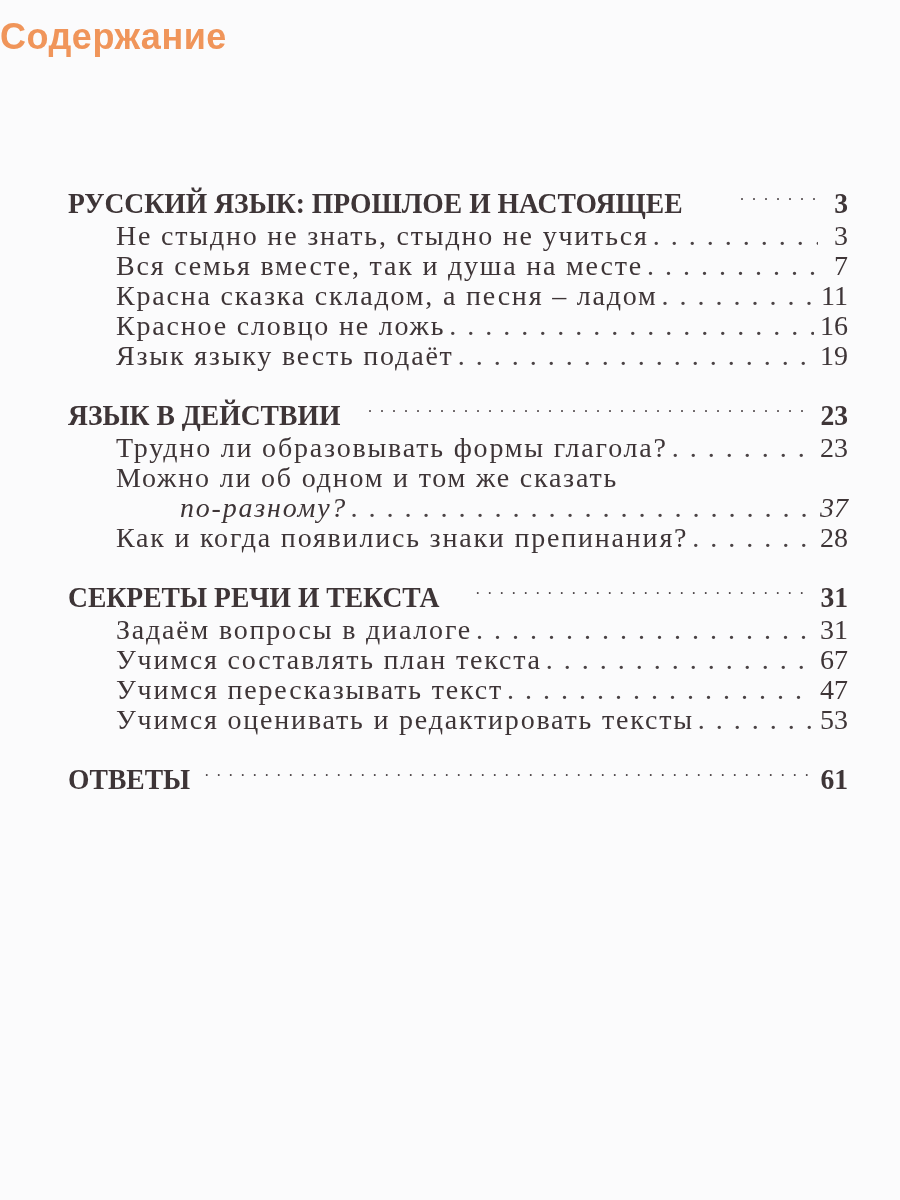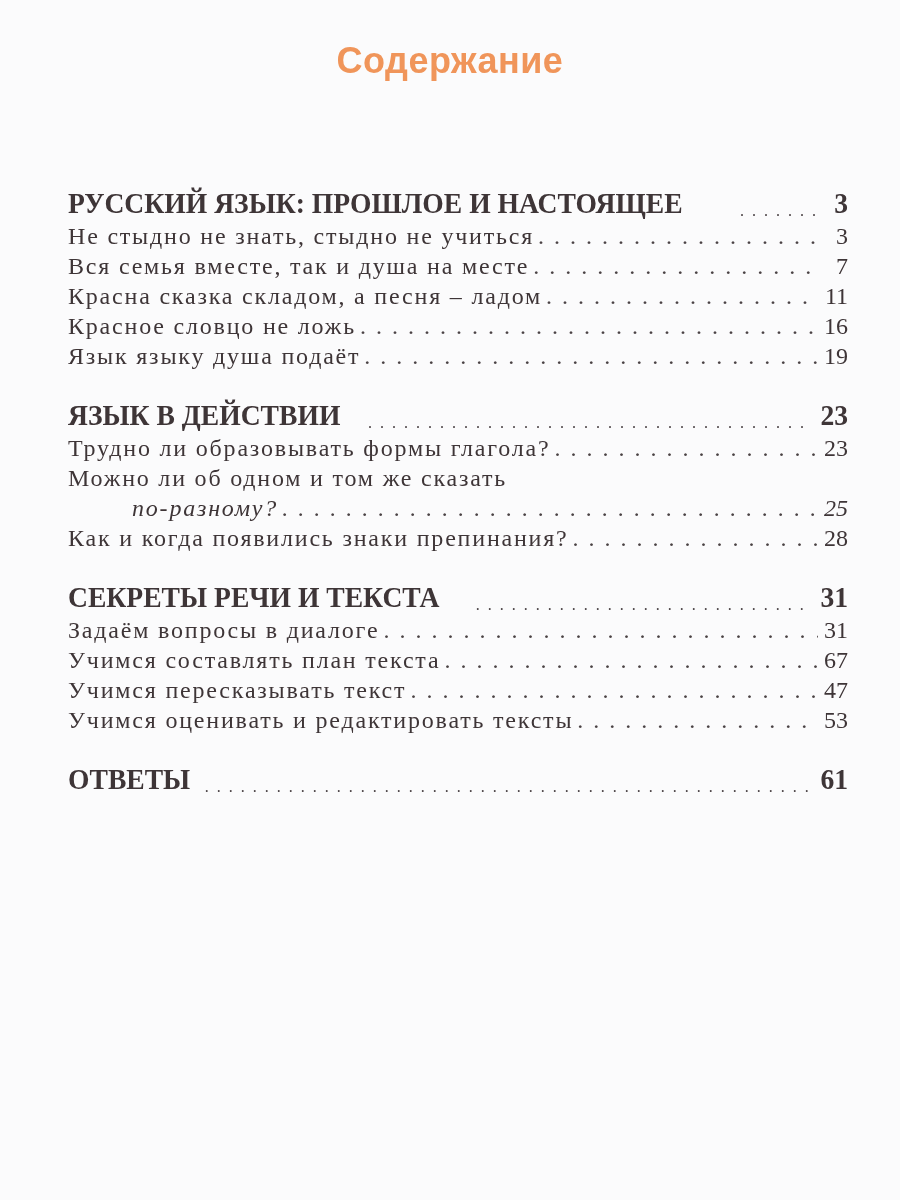--- a/index.html
+++ b/index.html
@@ -4,42 +4,42 @@
 <style>
   html, body { margin:0; padding:0; }
   body {
     width:900px; height:1200px; overflow:hidden;
     background:#fbfbfc;
     font-family:"Liberation Serif","DejaVu Serif",serif;
     color:#3e3537;
     position:relative;
   }
   .title {
-    position:absolute; top:40px; left:0; width:900px; text-align:center;
+    position:absolute; top:16px; left:0; width:900px; text-align:left;
     font-family:"Liberation Sans","DejaVu Sans",sans-serif;
     font-weight:bold; font-size:36px; color:#f0955a; letter-spacing:0.5px;
   }
   .toc { position:absolute; left:68px; width:780px; top:186px; }
   .row {
-    display:flex; align-items:flex-end; position:relative;
+    display:flex; align-items:flex-start; position:relative;
   }
   .row .label { white-space:nowrap; }
   .row .dots {
     flex:1; overflow:hidden; white-space:nowrap; margin:0 6px 0 4px;
     letter-spacing:6px; color:#4a4244;
   }
   .row .dots::before { content:". . . . . . . . . . . . . . . . . . . . . . . . . . . . . . . . . . . . . . . . . . . . . . . . . . . . . . . . . . . . . . . . . . . . . . . . . . . . . . . ."; letter-spacing:2px; }
   .row .page { white-space:nowrap; text-align:right; min-width:24px; }
   .section .label, .section .page {
     font-weight:bold; font-size:30px; transform:scaleX(0.92); transform-origin:left;
   }
   .section .page { transform-origin:right; }
   .section { height:34px; margin-top:28px; }
   .section.first { margin-top:0; }
-  .item { font-size:24px; height:30px; letter-spacing:1.8px; }
+  .item { font-size:28px; height:30px; letter-spacing:1.8px;margin-left:48px; }
   .item .page { letter-spacing:0; }
   .item.first-line { height:30px; }
   .indent { padding-left:64px;font-style:italic; }
 </style>
 </head>
 <body>
 
 <div class="title">Содержание</div>
 
 <div class="toc">
@@ -63,21 +63,21 @@
     <span class="label">Красна сказка складом, а песня – ладом</span>
     <span class="dots"></span>
     <span class="page">11</span>
   </div>
   <div class="row item">
     <span class="label">Красное словцо не ложь</span>
     <span class="dots"></span>
     <span class="page">16</span>
   </div>
   <div class="row item">
-    <span class="label">Язык языку душа подаёт</span>
+    <span class="label">Язык языку весть подаёт</span>
     <span class="dots"></span>
     <span class="page">19</span>
   </div>
 
   <div class="row section">
     <span class="label">ЯЗЫК В ДЕЙСТВИИ</span>
     <span class="dots"></span>
     <span class="page">23</span>
   </div>
   <div class="row item">
@@ -85,21 +85,21 @@
     <span class="dots"></span>
     <span class="page">23</span>
   </div>
   <div>
     <div class="row item first-line">
       <span class="label">Можно ли об одном и том же сказать</span>
     </div>
     <div class="row item indent">
       <span class="label">по-разному?</span>
       <span class="dots"></span>
-      <span class="page">25</span>
+      <span class="page">37</span>
     </div>
   </div>
   <div class="row item">
     <span class="label">Как и когда появились знаки препинания?</span>
     <span class="dots"></span>
     <span class="page">28</span>
   </div>
 
   <div class="row section">
     <span class="label">СЕКРЕТЫ РЕЧИ И ТЕКСТА</span>

